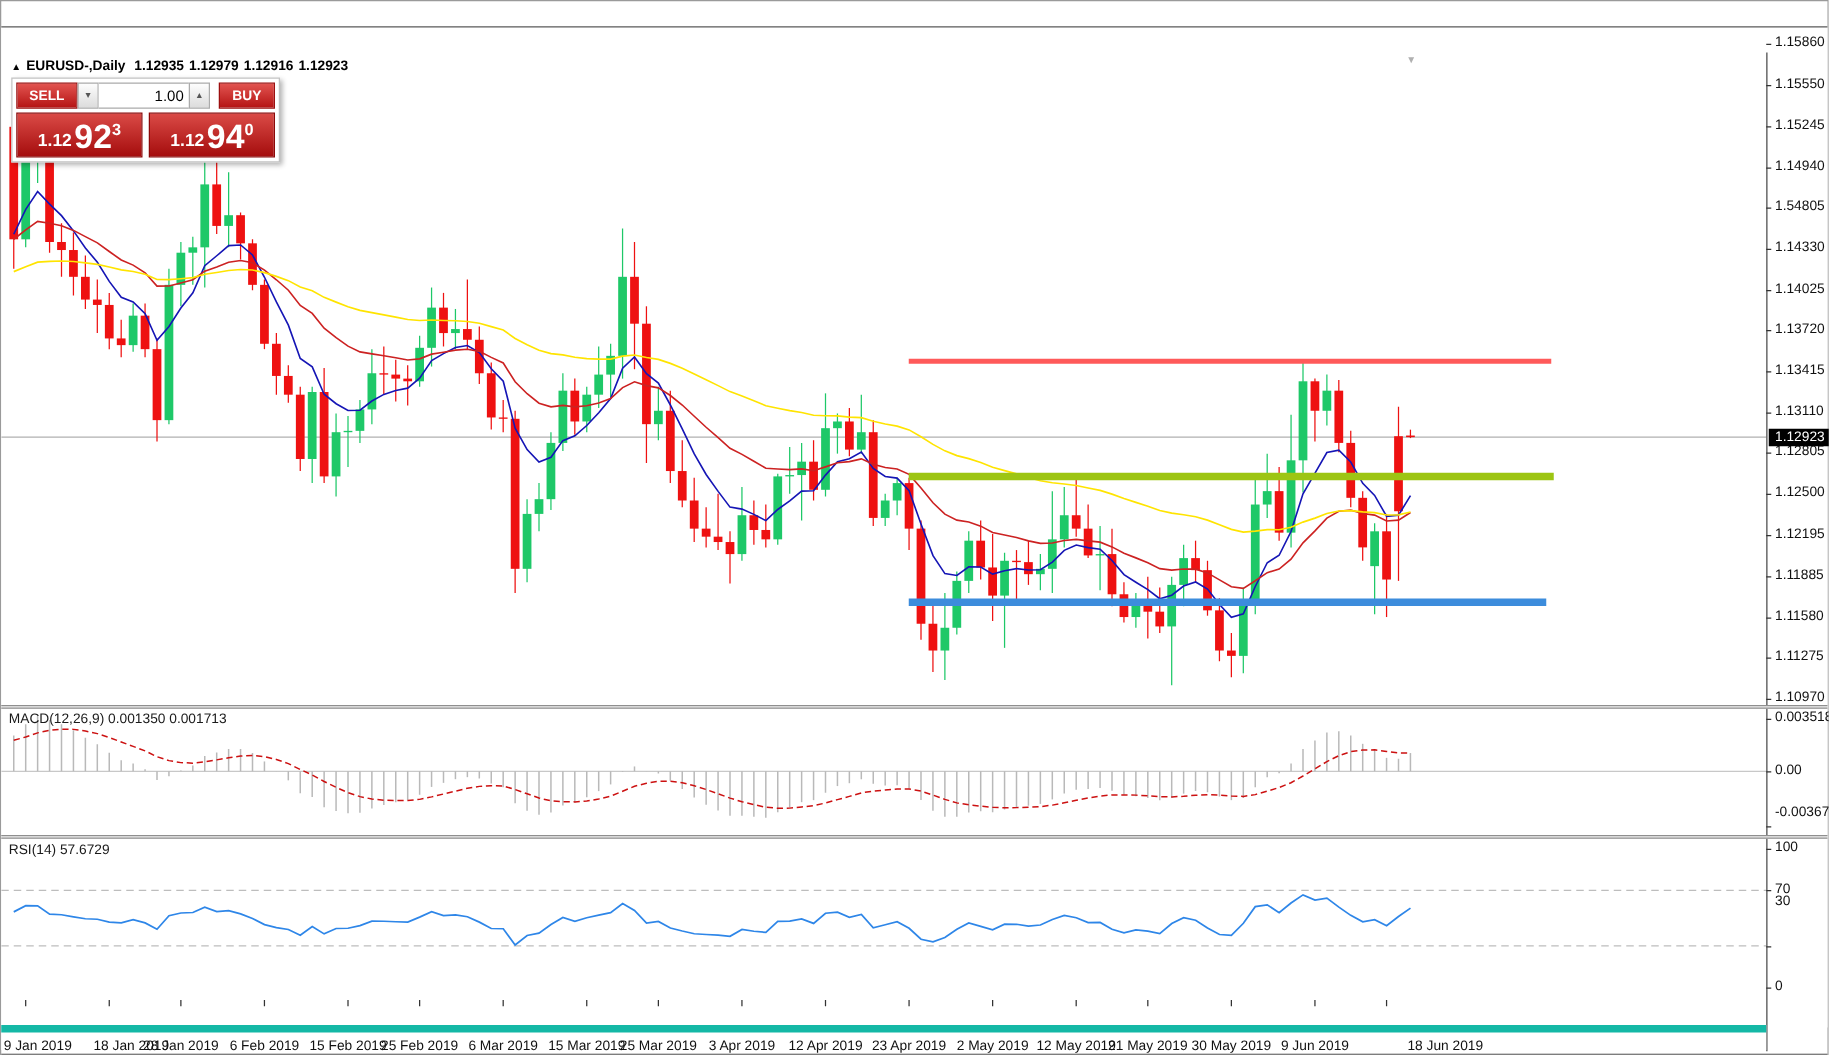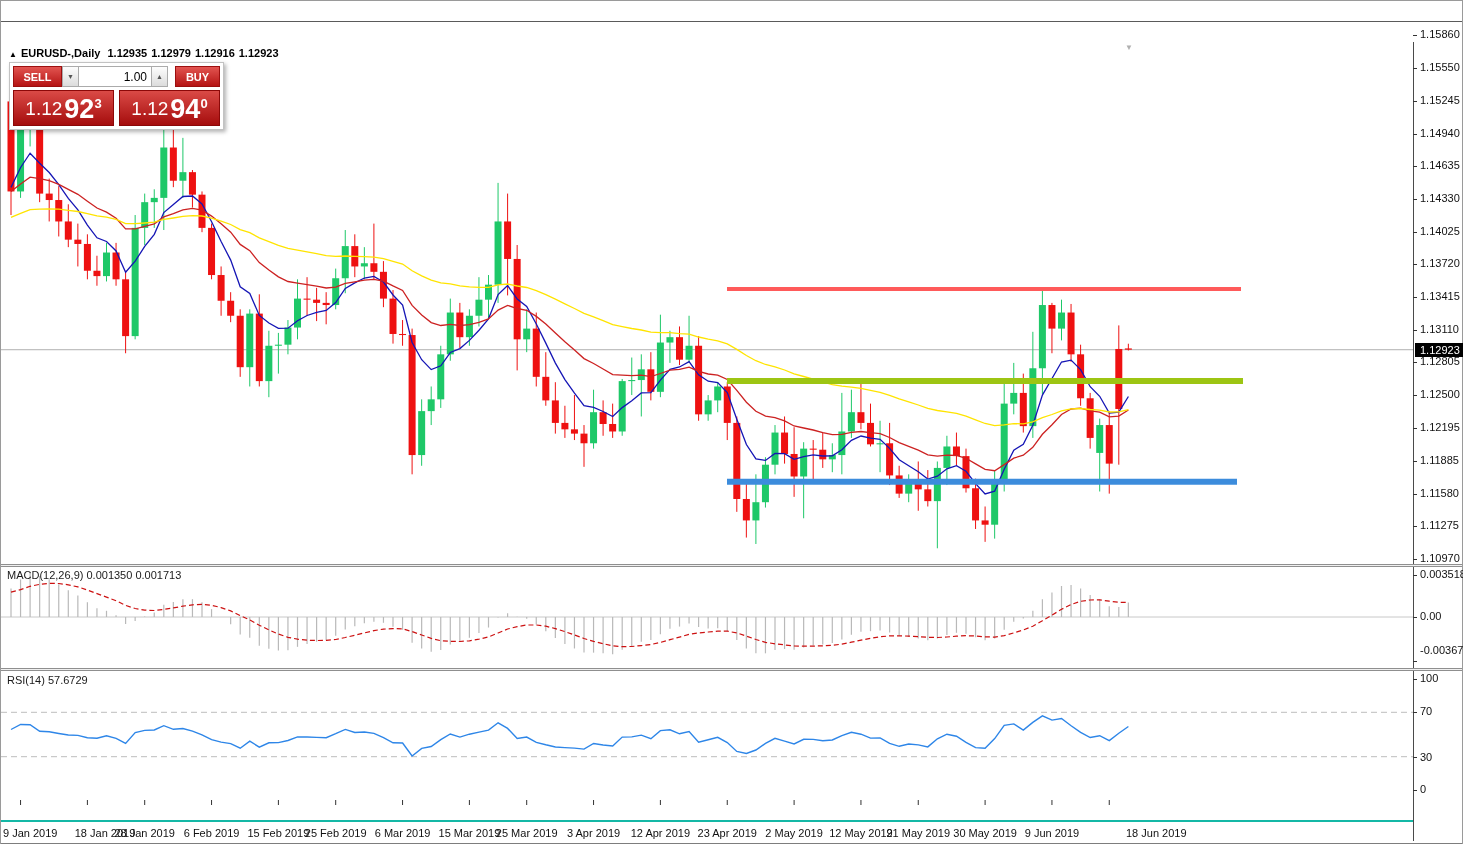--- a/index.html
+++ b/index.html
@@ -36,21 +36,21 @@
   #price-box { position:absolute; left:1414px; width:49px; height:14px; background:#000;
     color:#fff; font-size:11px; line-height:14px; padding-left:5px; }
 
   .pane-split { position:absolute; left:0; width:1461px; height:3px;
     border-top:1px solid #8f8f8f; border-bottom:1px solid #8f8f8f; background:#f0f0f0; }
 
   .pane-label { position:absolute; left:6px; font-size:11px; color:#1a1a1a; white-space:nowrap; }
 
   
   #date-axis { position:absolute; left:0; top:798px; width:1412px; height:20px;
-    border-top:2px solid #14b8a6; background:#fff; }
+    border-top:6px solid #14b8a6; background:#fff; }
   .date-label { position:absolute; top:5px; font-size:11px; color:#111; white-space:nowrap;
     transform:translateX(-50%); }
   .date-label.first { transform:none; }
 
   
   #tabbar { position:absolute; left:0; top:821px; width:1461px; height:23px;
     background:#f0f0f0; border-top:1px solid #7d7d7d; display:flex; align-items:flex-end; }
 
   
   #trade-panel { position:absolute; left:8px; top:40px; width:215px; background:#fff;
@@ -60,21 +60,21 @@
     font-size:11px; font-weight:700; display:flex; align-items:center; justify-content:center; cursor:default; }
   #sell-btn { width:49px; }
   #buy-btn  { width:45px; margin-left:auto; }
   .spin-btn { width:17px; background:linear-gradient(#fdfdfd,#dcdcdc); border:1px solid #ababab;
     font-size:7px; color:#555; display:flex; align-items:center; justify-content:center; cursor:default; }
   #vol-input { width:72px; border:1px solid #ababab; border-left:none; border-right:none;
     font-size:12px; text-align:right; padding-right:4px; font-family:inherit; }
   #tp-row2 { display:flex; margin-top:3px; height:36px; gap:5px; }
   .price-btn { flex:1; background:linear-gradient(#da4a46,#a50d0d); border:1px solid #8c0808;
     color:#fff; display:flex; align-items:flex-end; justify-content:center; padding-bottom:2px; cursor:default; }
-  .price-btn .sm  { font-size:19px; font-weight:400; margin-right:2px; line-height:1.4; }
+  .price-btn .sm  { font-size:14px; font-weight:700; margin-right:2px; line-height:1.4; }
   .price-btn .big { font-size:27px; font-weight:700; line-height:0.95; }
   .price-btn .sup { font-size:13px; font-weight:700; transform:translateY(-12px); }
 
   #shift-marker { position:absolute; left:1124px; top:21px; font-size:8px; color:#b0b0b0; }
 </style>
 </head>
 <body>
 
 <div id="screen">
 
@@ -499,21 +499,21 @@
     <div id="axis-line"></div>
     <div id="price-axis-labels">
         <div class="axis-label" style="top: 6px;">1.15860</div>
         <div class="axis-tick" style="top: 13px;"></div>
         <div class="axis-label" style="top: 39.2187px;">1.15550</div>
         <div class="axis-tick" style="top: 46.2187px;"></div>
         <div class="axis-label" style="top: 71.9016px;">1.15245</div>
         <div class="axis-tick" style="top: 78.9016px;"></div>
         <div class="axis-label" style="top: 104.584px;">1.14940</div>
         <div class="axis-tick" style="top: 111.584px;"></div>
-        <div class="axis-label" style="top: 137.267px;">1.14635</div>
+        <div class="axis-label" style="top: 137.267px;">1.54805</div>
         <div class="axis-tick" style="top: 144.267px;"></div>
         <div class="axis-label" style="top: 169.95px;">1.14330</div>
         <div class="axis-tick" style="top: 176.95px;"></div>
         <div class="axis-label" style="top: 202.633px;">1.14025</div>
         <div class="axis-tick" style="top: 209.633px;"></div>
         <div class="axis-label" style="top: 235.316px;">1.13720</div>
         <div class="axis-tick" style="top: 242.316px;"></div>
         <div class="axis-label" style="top: 267.999px;">1.13415</div>
         <div class="axis-tick" style="top: 274.999px;"></div>
         <div class="axis-label" style="top: 300.682px;">1.13110</div>
@@ -535,21 +535,21 @@
         <div class="axis-label" style="top: 546.002px;">0.003518</div>
         <div class="axis-tick" style="top: 553.002px;"></div>
         <div class="axis-label" style="top: 588px;">0.00</div>
         <div class="axis-tick" style="top: 595px;"></div>
         <div class="axis-label" style="top: 622px;">-0.00367</div>
         <div class="axis-tick" style="top: 638.812px;"></div>
         <div class="axis-label" style="top: 650px;">100</div>
         <div class="axis-tick" style="top: 657px;"></div>
         <div class="axis-label" style="top: 683.3px;">70</div>
         <div class="axis-tick" style="top: 690.3px;"></div>
-        <div class="axis-label" style="top: 729px;">30</div>
+        <div class="axis-label" style="top: 693px;">30</div>
         <div class="axis-tick" style="top: 734.7px;"></div>
         <div class="axis-label" style="top: 761px;">0</div>
         <div class="axis-tick" style="top: 768px;"></div>
       </div>
 
     <div id="price-box" style="top: 320.72px;">1.12923</div>
 
     <div class="pane-split" style="top:542px"></div>
     <div class="pane-label" style="top:547px">MACD(12,26,9) 0.001350 0.001713</div>
 

